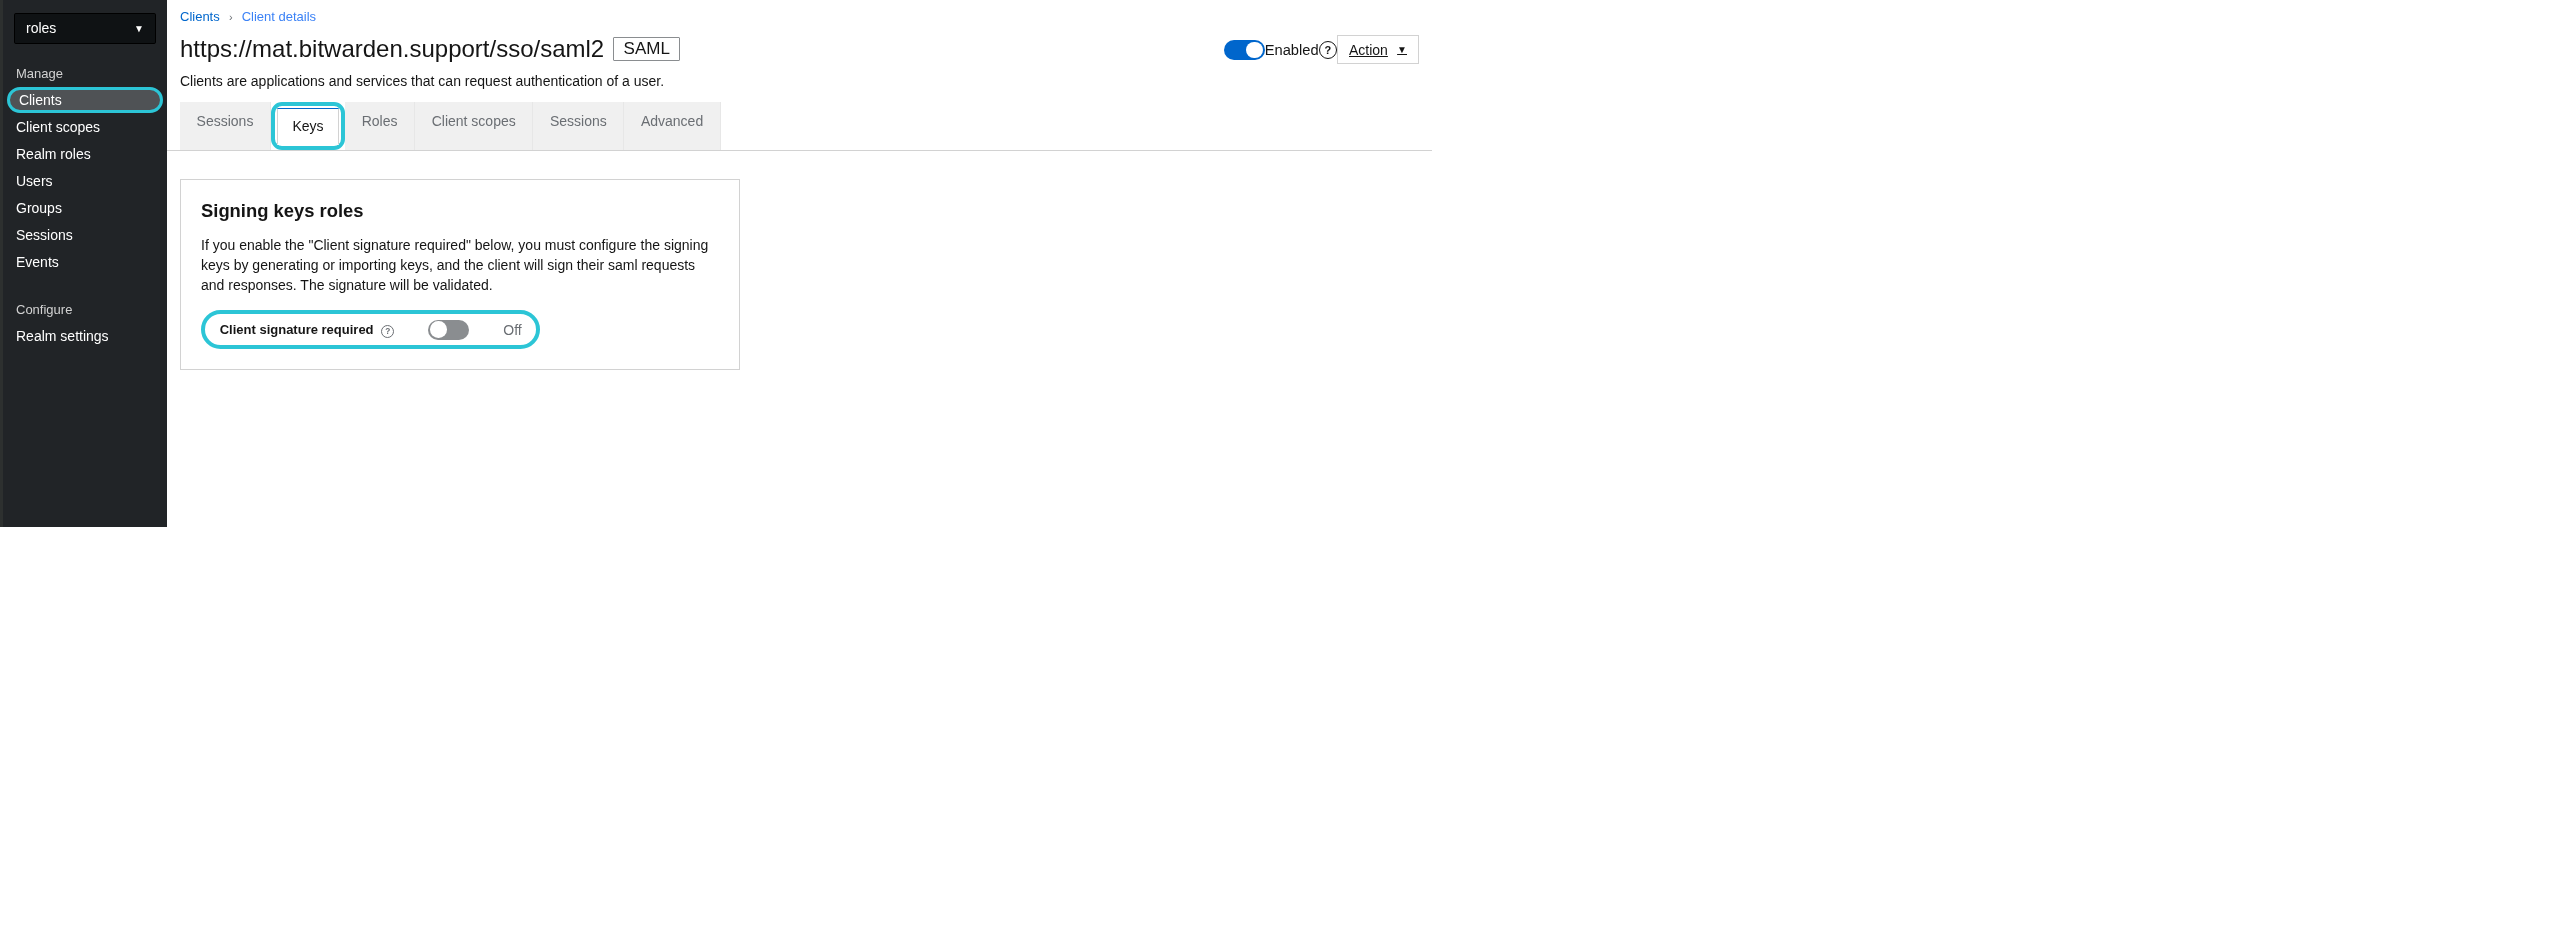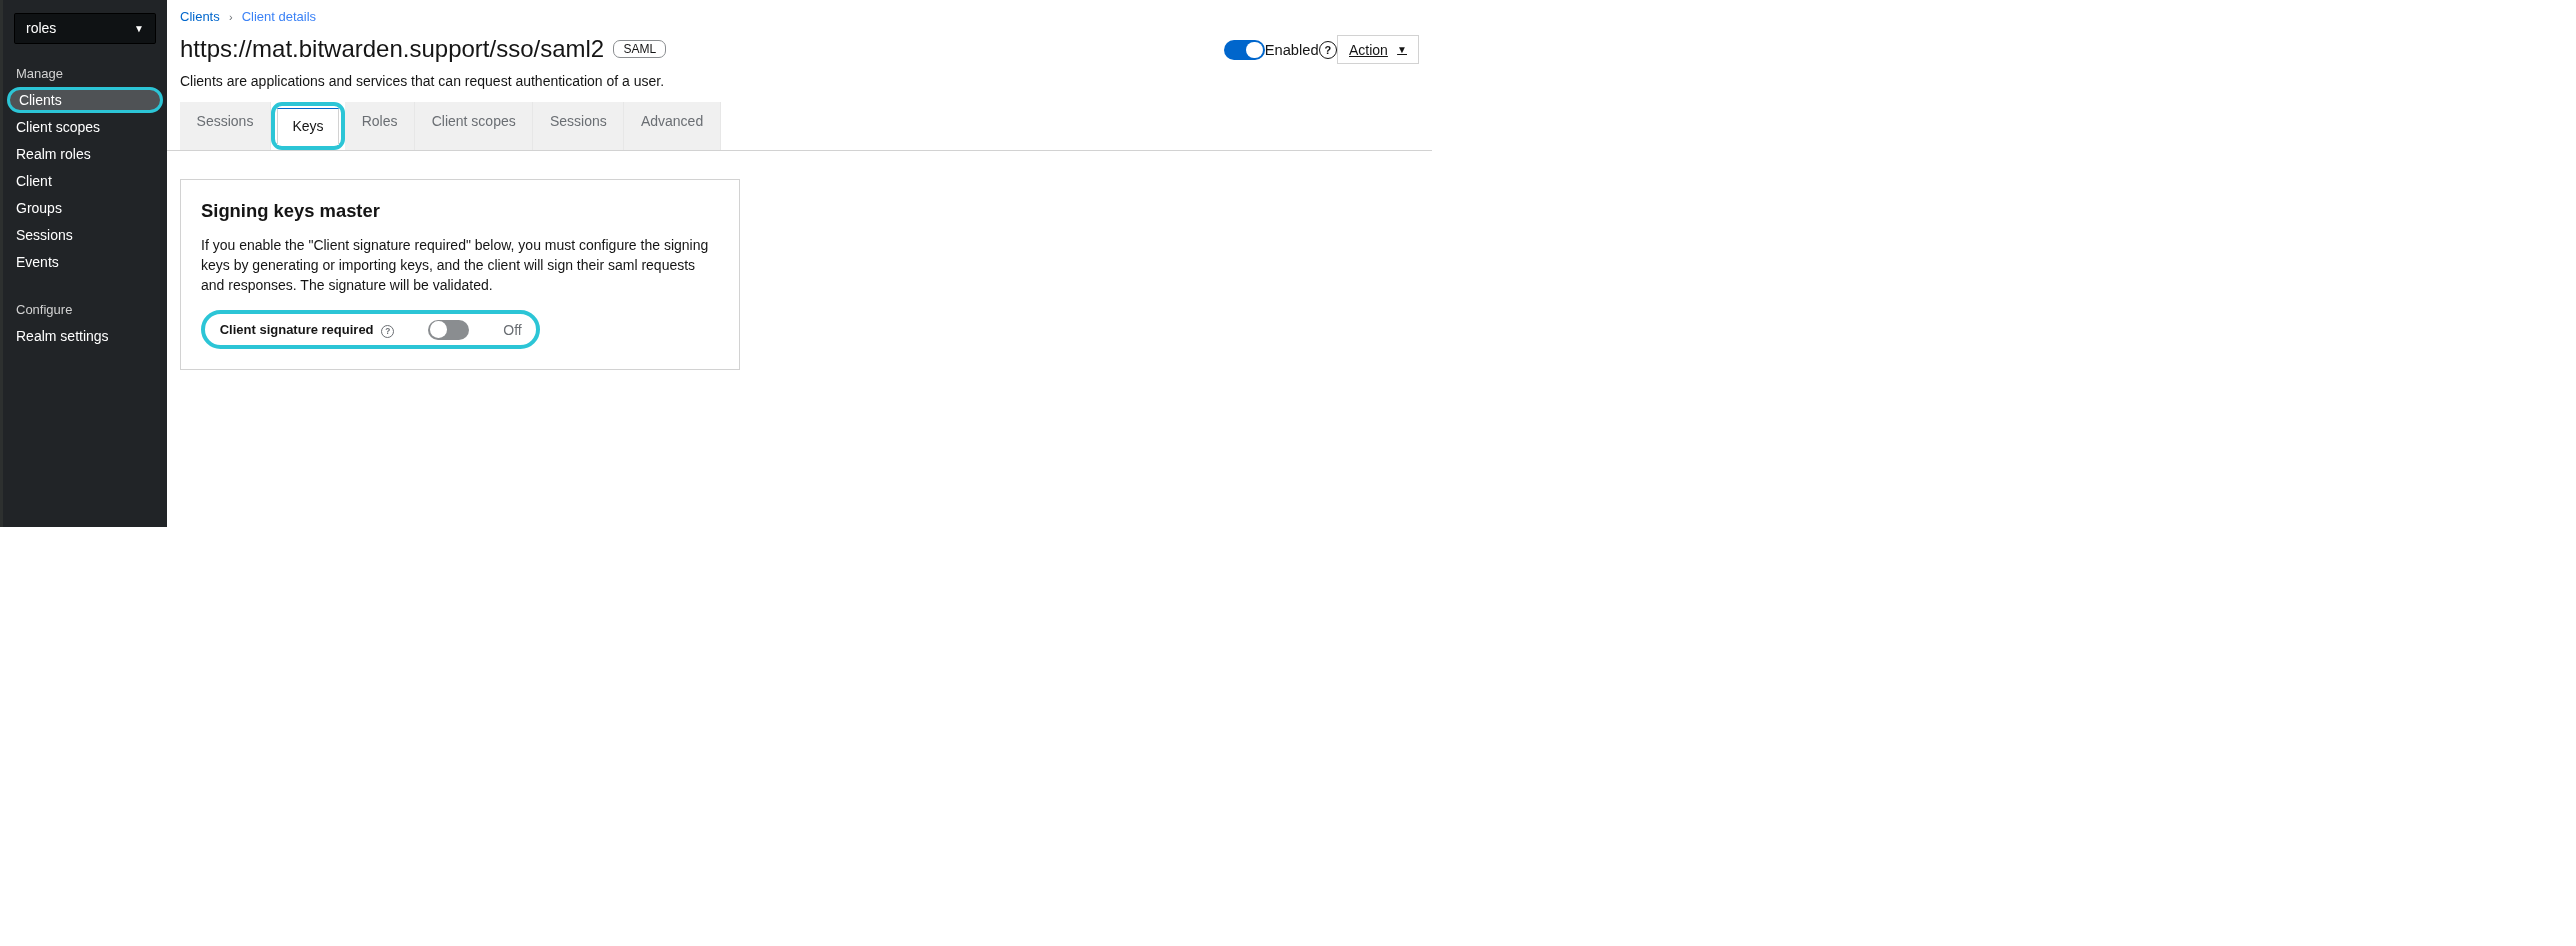--- a/index.html
+++ b/index.html
@@ -70,23 +70,23 @@
     .page-header {
       display: flex;
       justify-content: space-between;
       align-items: flex-start;
       padding: 7.4px 13px 9.2px 13px;
     }
     .title-row { display: flex; align-items: center; gap: 9.2px; }
     .page-title { font-size: 24px; font-weight: 500; }
     .proto-badge {
       border: 0.9px solid #8a8d90;
-      border-radius: 7px;
+      border-radius: 1px;
       padding: 0.9px 9.2px;
-      font-size: 12px;
+      font-size: 17px;
       color: #151515;
       background: #fff;
     }
     .page-desc {
       padding: 0 13px 13px 13px;
       font-size: 14px;
       color: #151515;
     }
     .controls { display: flex; align-items: center; gap: 0; }
     .switch-on {
@@ -171,21 +171,21 @@
   <div class="clients-highlight nav-item">
     <span>Clients</span>
   </div>
   <a class="nav-item">
     <span>Client scopes</span>
   </a>
   <a class="nav-item">
     <span>Realm roles</span>
   </a>
   <a class="nav-item">
-    <span>Client</span>
+    <span>Users</span>
   </a>
   <a class="nav-item">
     <span>Groups</span>
   </a>
   <a class="nav-item">
     <span>Sessions</span>
   </a>
   <a class="nav-item">
     <span>Events</span>
   </a>
@@ -241,21 +241,21 @@
     </div>
     <div class="tab">
       <span>Sessions</span>
     </div>
     <div class="tab">
       <span>Advanced</span>
     </div>
   </div>
 
   <section class="panel">
-    <h2>Signing keys master</h2>
+    <h2>Signing keys roles</h2>
     <p>If you enable the "Client signature required" below, you must configure the signing keys by generating or importing keys, and the client will sign their saml requests and responses. The signature will be validated.</p>
 
     <div class="sig-row-highlight">
       <div>
         <span class="sig-label">Client signature required</span>
         <span class="help-small">?</span>
       </div>
       <div class="switch-off"></div>
       <span class="off-label">Off</span>
     </div>

